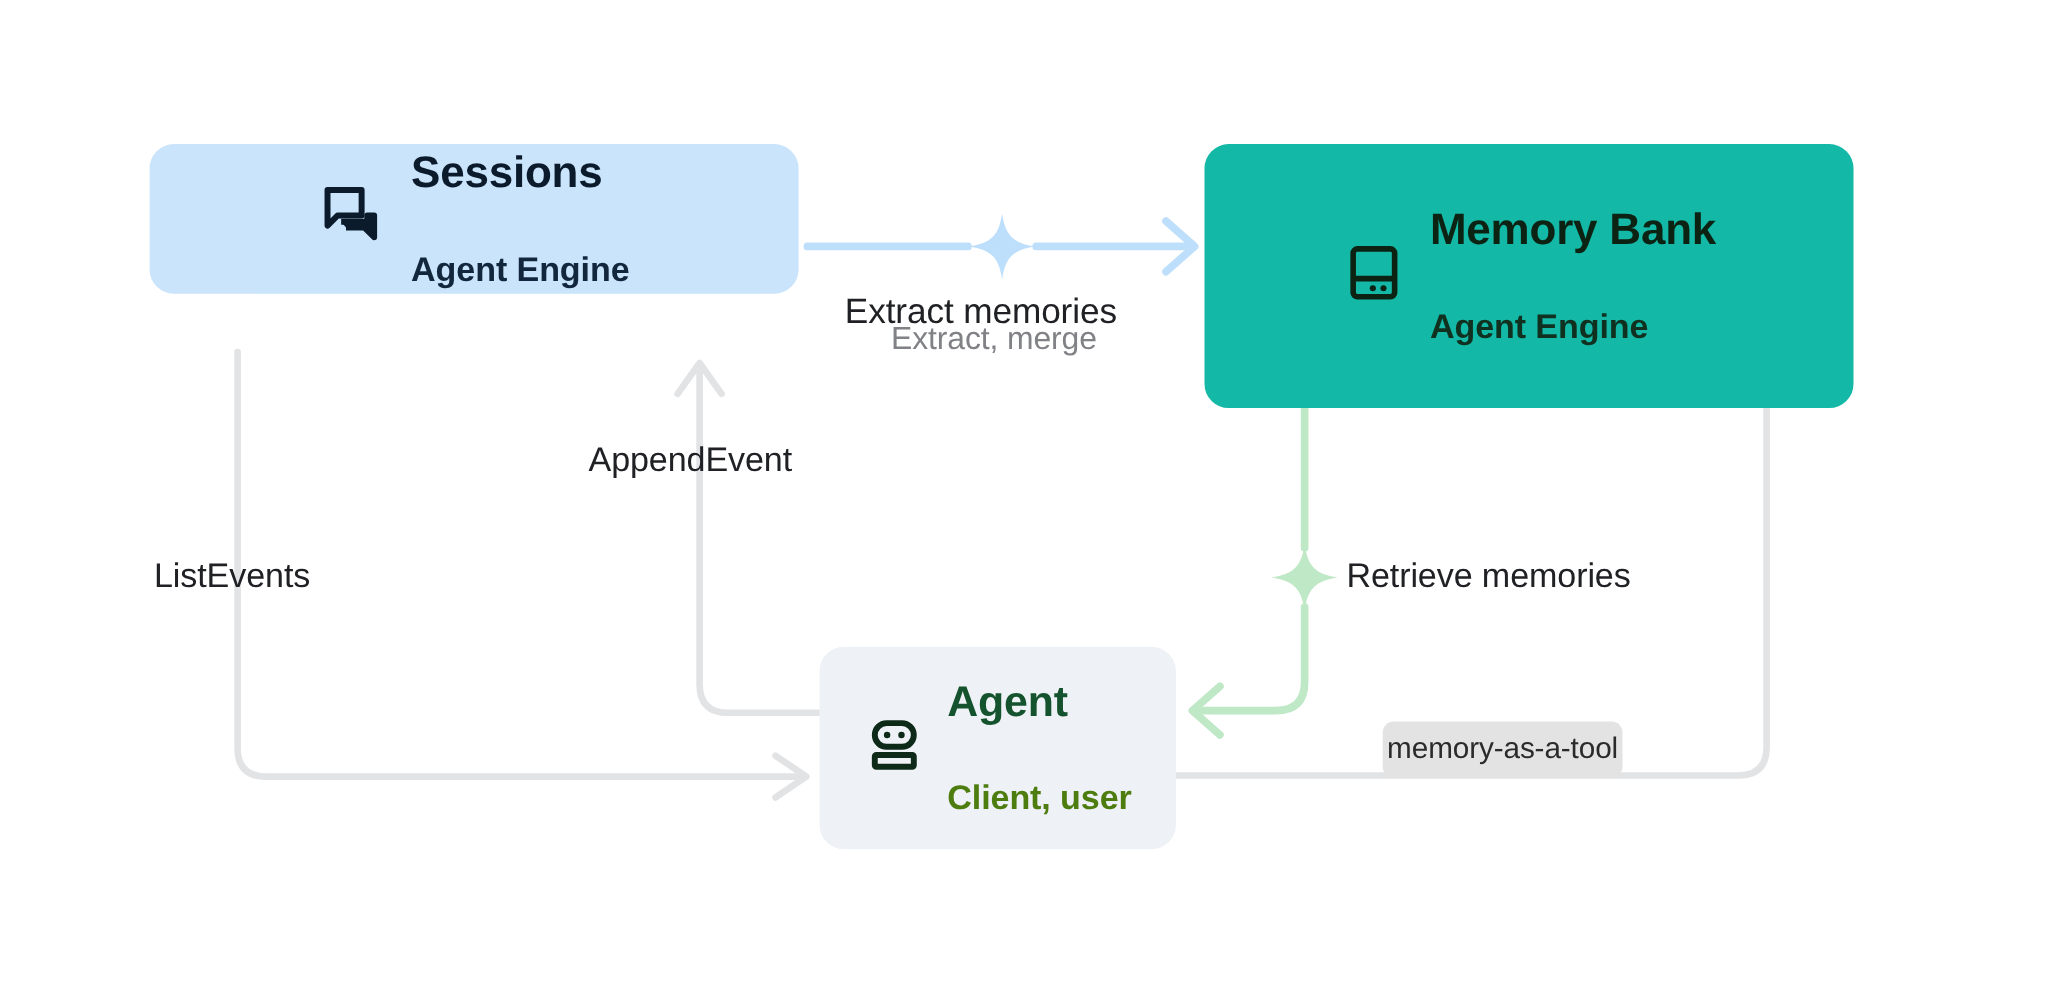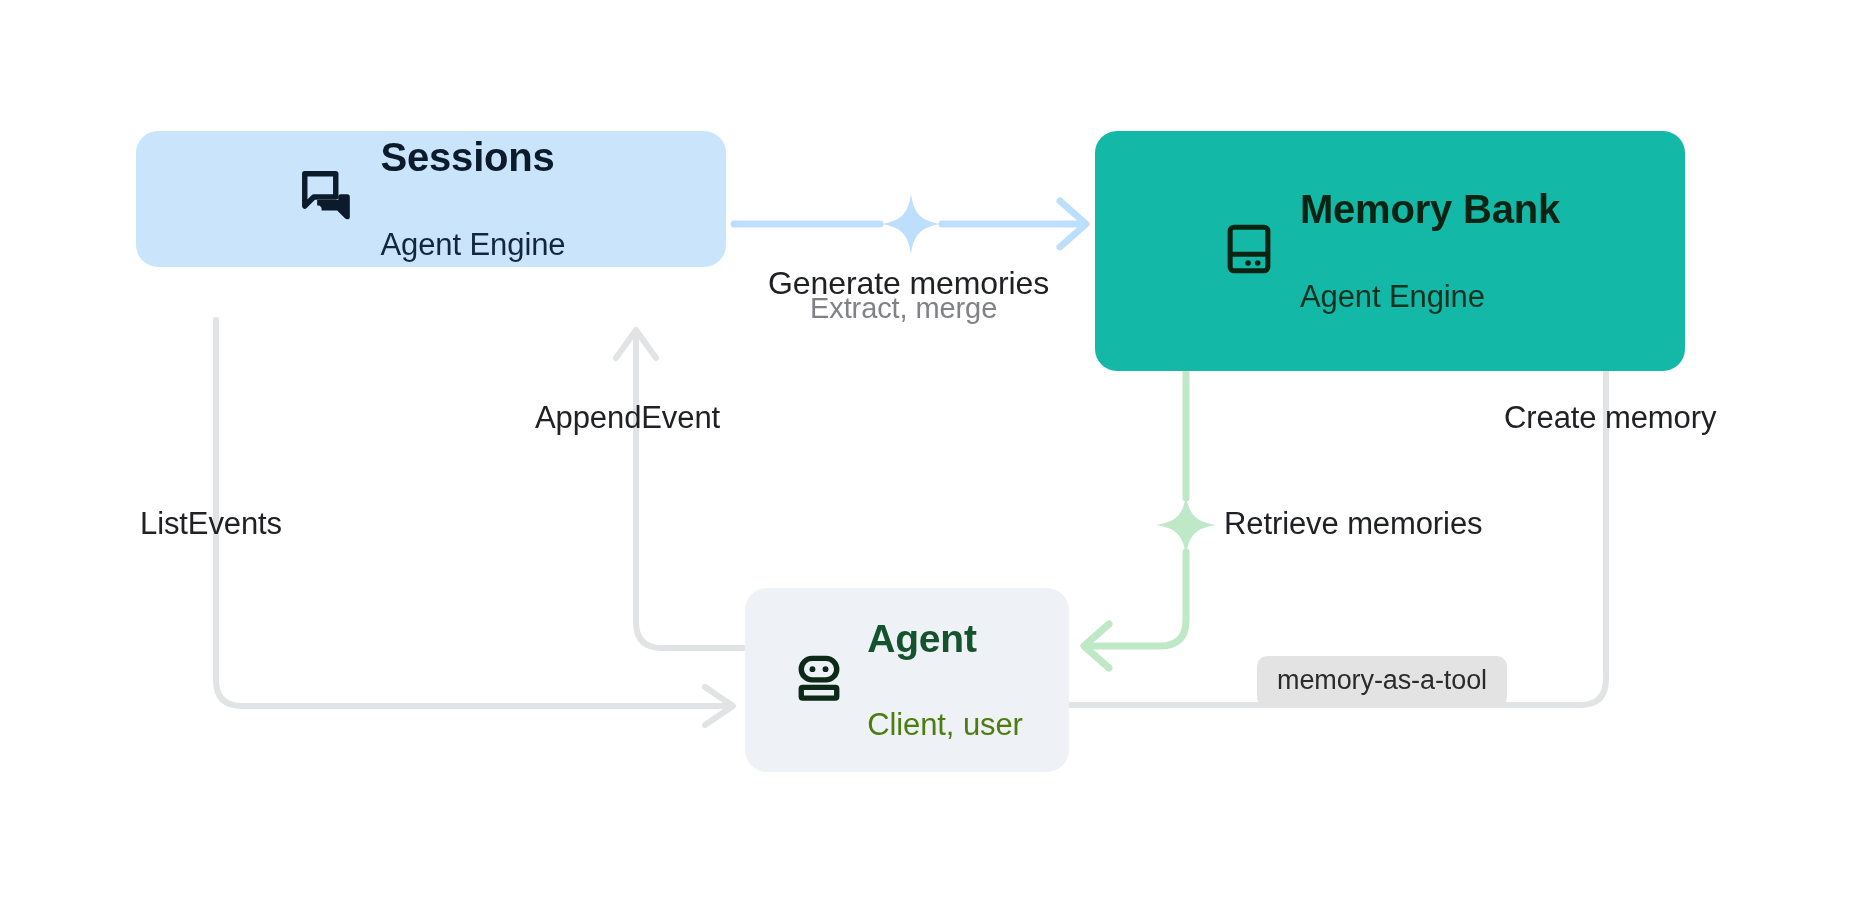--- a/index.html
+++ b/index.html
@@ -53,21 +53,21 @@
     line-height: 1.12;
   }
   .node-title {
     font-size: 40px;
     font-weight: 700;
     letter-spacing: -0.2px;
     white-space: nowrap;
   }
   .node-sub {
     font-size: 31px;
-    font-weight: 400;
+    font-weight: 700;
     letter-spacing: -0.1px;
     white-space: nowrap;
     margin-top: 48px;
   }
 
   #node-sessions {
     left: 136px;
     top: 131px;
     width: 590px;
     height: 136px;
@@ -117,21 +117,21 @@
   #label-appendevent   { left: 535px;  top: 400px; }
   #label-listevents    { left: 140px;  top: 506px; }
   #label-retrieve      { left: 1224px; top: 506px; }
   #label-creatememory  { left: 1504px; top: 400px; }
 
   
   #badge-tool {
     position: absolute;
     left: 1257px;
     top: 656px;
-    padding: 9px 20px 11px;
+    padding: 9px 4px 11px;
     background: #e3e3e3;
     border-radius: 10px;
     color: #2b2b2b;
     font-size: 27px;
     letter-spacing: -0.1px;
     white-space: nowrap;
   }
 </style>
 </head>
 <body>
@@ -222,26 +222,25 @@
           <rect x="4.4" y="16" width="15.2" height="4.6" rx="0.6" fill="none" stroke="#0d2a18" stroke-width="2.3"></rect>
         </svg>
       </span>
       <span class="node-text">
         <span class="node-title">Agent</span>
         <span class="node-sub">Client, user</span>
       </span>
     </div>
   </div>
 
-  <div class="elabel" id="label-generate">Generate memories</div>
+  <div class="elabel" id="label-generate">Extract memories</div>
   <div class="elabel sub" id="label-generate-sub">Extract, merge</div>
 
   <div class="elabel" id="label-appendevent">AppendEvent</div>
 
   <div class="elabel" id="label-listevents">ListEvents</div>
 
   <div class="elabel" id="label-retrieve">Retrieve memories</div>
 
-  <div class="elabel" id="label-creatememory">Create memory</div>
 
   <div id="badge-tool">memory-as-a-tool</div>
 
 </div>
 
 </body></html>

